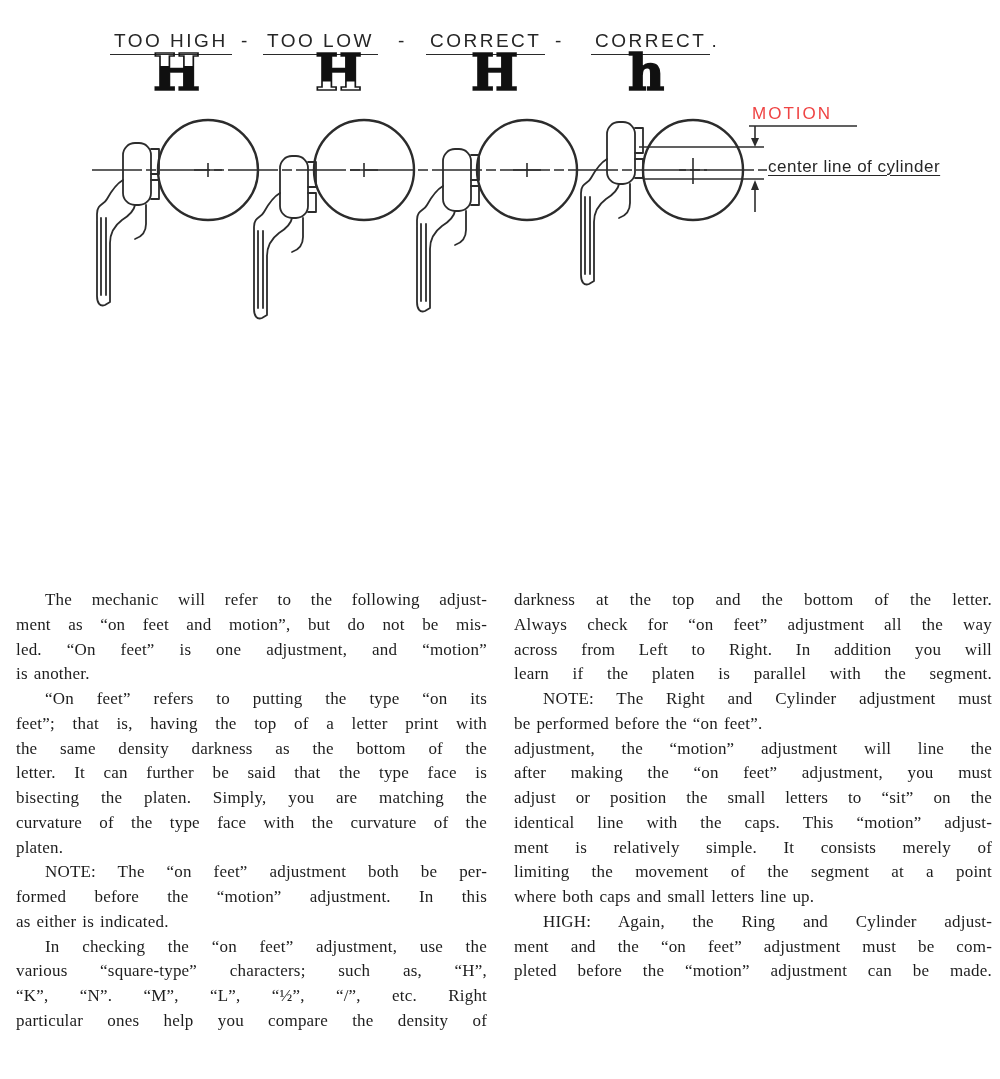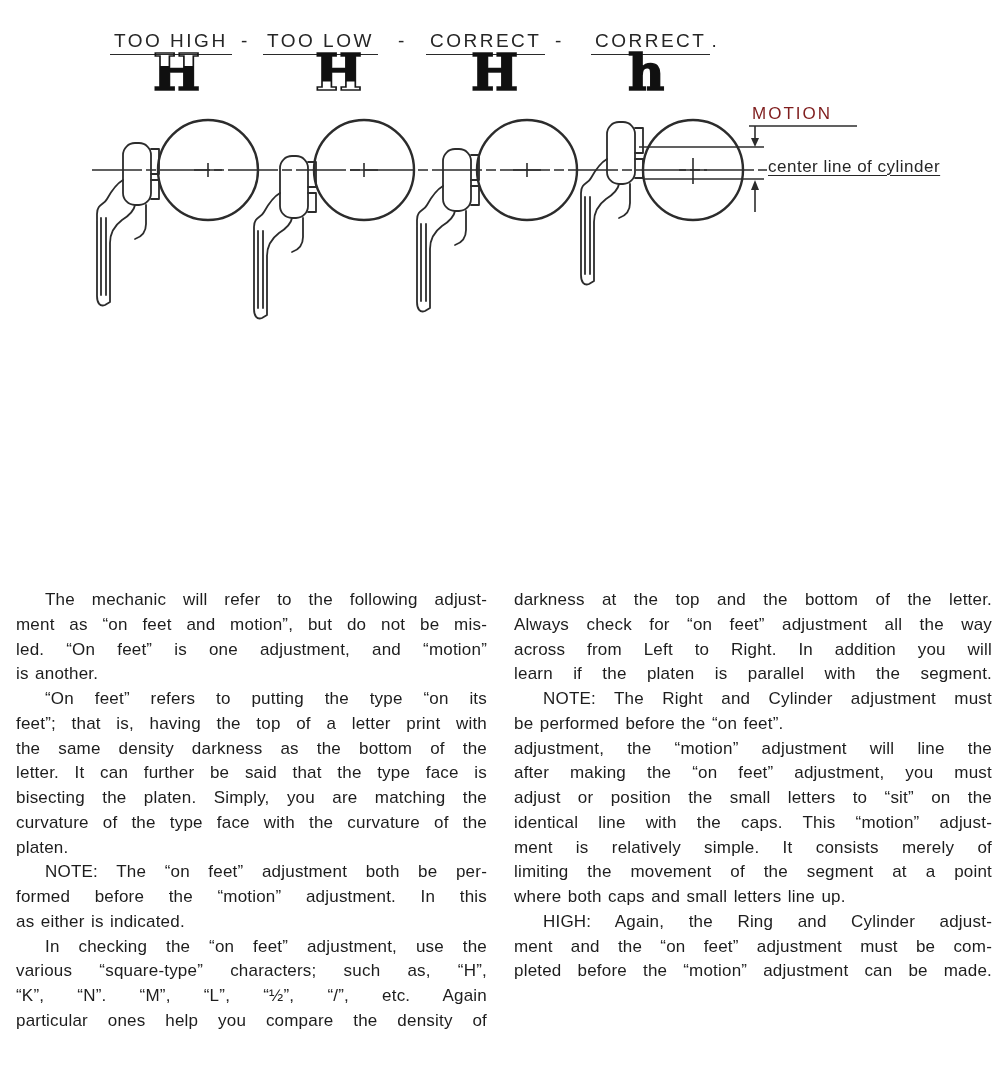--- a/index.html
+++ b/index.html
@@ -30,37 +30,37 @@
     font-size:50px; line-height:50px; white-space:nowrap;
   }
   .lglyph { position:absolute; left:0; top:0; }
   .lstroke { color:transparent; -webkit-text-stroke:1.7px #161616; }
   .lfill { color:#101010; }
   .clip-bottom-solid .lfill { clip-path: inset(36% 0 0 0); }
   .clip-top-solid   .lfill { clip-path: inset(0 0 33% 0); }
 
   .motion-label {
     position:absolute; left:745px; top:104px;
-    font-size:17px; letter-spacing:2px; color:#7f1d1d; white-space:nowrap;
+    font-size:17px; letter-spacing:2px; color:#ef4444; white-space:nowrap;
   }
   .centerline-label {
     position:absolute; left:761px; top:157px;
     font-size:17px; letter-spacing:0.5px; color:#262626; white-space:nowrap;
     text-decoration:underline; text-decoration-thickness:1px; text-underline-offset:3px;
   }
 
   
   .col {
     position:absolute; top:588px;
     font-size:17px; line-height:24.75px;
     letter-spacing:0.2px; word-spacing:1.5px; color:#1d1d1d;
   }
   .col-left  { left:16px;  width:471px; }
   .col-right { left:514px; width:478px; }
-  .tline { text-align:justify; text-align-last:justify; }
+  .tline { text-align:justify; text-align-last:justify;font-family:Liberation Serif, serif; }
   .tline.lastline { text-align:left; text-align-last:left; }
   .tline.indent { text-indent:29px; }
 </style>
 </head>
 <body>
 
 <div class="page">
 
   <div class="diagram">
 
@@ -160,21 +160,21 @@
         <div class="tline lastline">platen.</div>
       </div>
       <div class="para">
         <div class="tline indent">NOTE: The “on feet” adjustment both be per-</div>
         <div class="tline">formed before the “motion” adjustment. In this</div>
         <div class="tline lastline">as either is indicated.</div>
       </div>
       <div class="para">
         <div class="tline indent">In checking the “on feet” adjustment, use the</div>
         <div class="tline">various “square-type” characters; such as, “H”,</div>
-        <div class="tline">“K”, “N”. “M”, “L”, “½”, “/”, etc. Again</div>
+        <div class="tline">“K”, “N”. “M”, “L”, “½”, “/”, etc. Right</div>
         <div class="tline">particular ones help you compare the density of</div>
       </div>
     </div>
   <div class="col col-right">
       <div class="para">
         <div class="tline">darkness at the top and the bottom of the letter.</div>
         <div class="tline">Always check for “on feet” adjustment all the way</div>
         <div class="tline">across from Left to Right. In addition you will</div>
         <div class="tline">learn if the platen is parallel with the segment.</div>
       </div>

